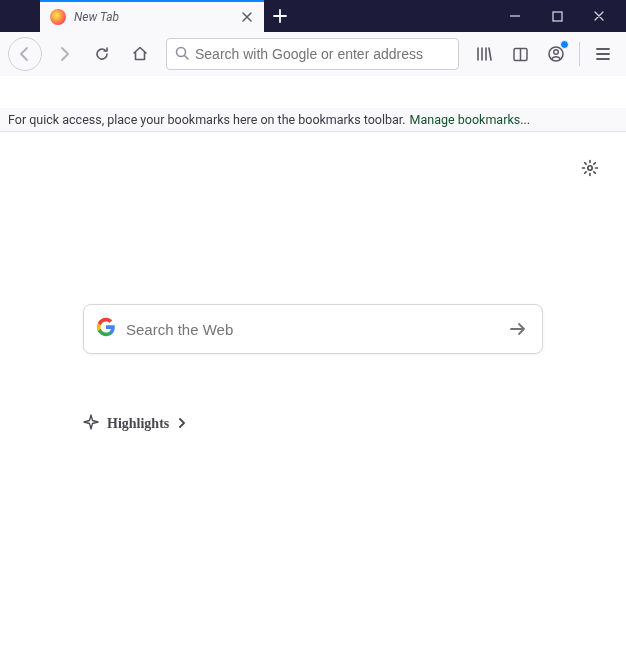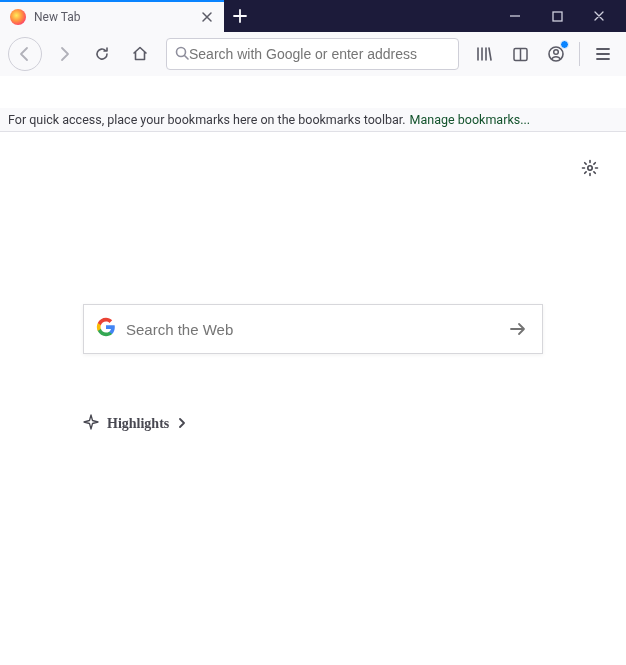--- a/index.html
+++ b/index.html
@@ -9,21 +9,23 @@
       height: 665px;
       overflow: hidden;
       background: #fff;
     }
     
     .titlebar {
       display: flex;
       align-items: center;
       height: 32px;
       background: #1c1b3a;
+      padding-left: 40px;
       position: relative;
+      font-style: italic;
     }
     .tab {
       display: flex;
       align-items: center;
       background: #f9f9fb;
       height: 32px;
       border-top: 2px solid #0a84ff;
       padding: 0 8px 0 10px;
       width: 224px;
       gap: 8px;
@@ -82,20 +84,21 @@
     .nav-btn.disabled { color: #b1b1b9; cursor: default; }
     .urlbar {
       flex: 1;
       display: flex;
       align-items: center;
       border: 1px solid #cfcfd8;
       border-radius: 4px;
       background: #fff;
       height: 32px;
       padding: 0 8px;
+      gap: 6px;
       margin: 0 4px;
       max-width: 340px;
     }
     .urlbar input {
       border: none;
       outline: none;
       font-size: 14px;
       flex: 1;
       color: #5b5b66;
       background: transparent;
@@ -158,21 +161,21 @@
       position: absolute;
       top: 172px;
       left: 50%;
       transform: translateX(-50%);
       width: 460px;
     }
     .search-box {
       display: flex;
       align-items: center;
       border: 1px solid #d7d7db;
-      border-radius: 0;
+      border-radius: 8px;
       background: #fff;
       height: 50px;
       padding: 0 12px;
       gap: 10px;
       box-shadow: 0 1px 4px rgba(0,0,0,0.06);
     }
     .search-box input {
       border: none;
       outline: none;
       font-size: 15px;

